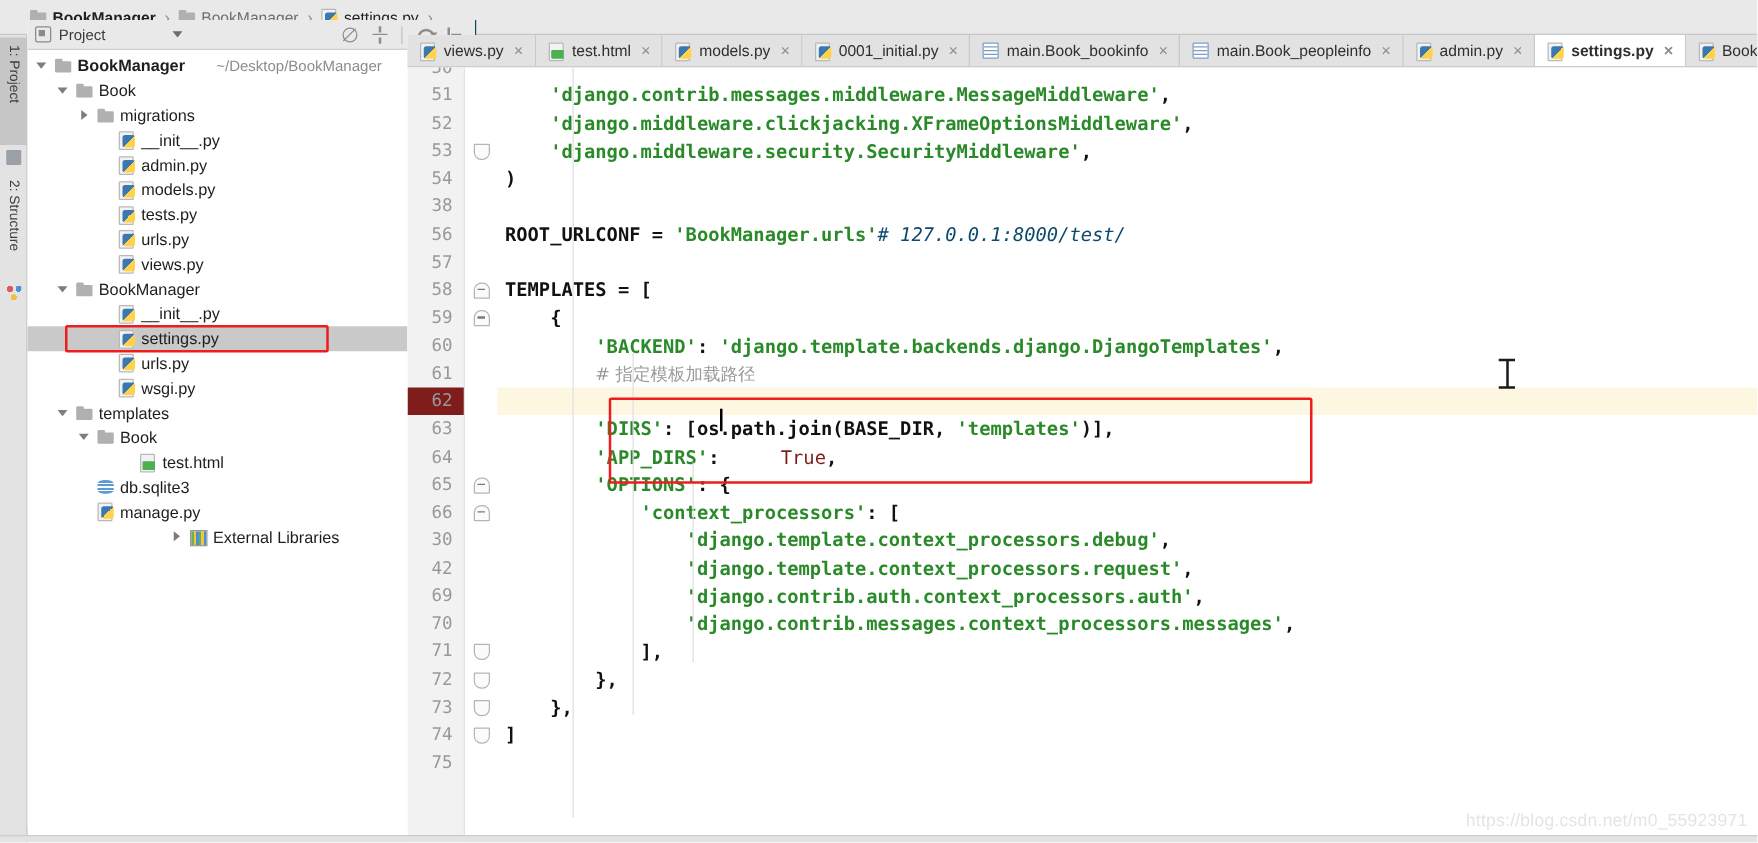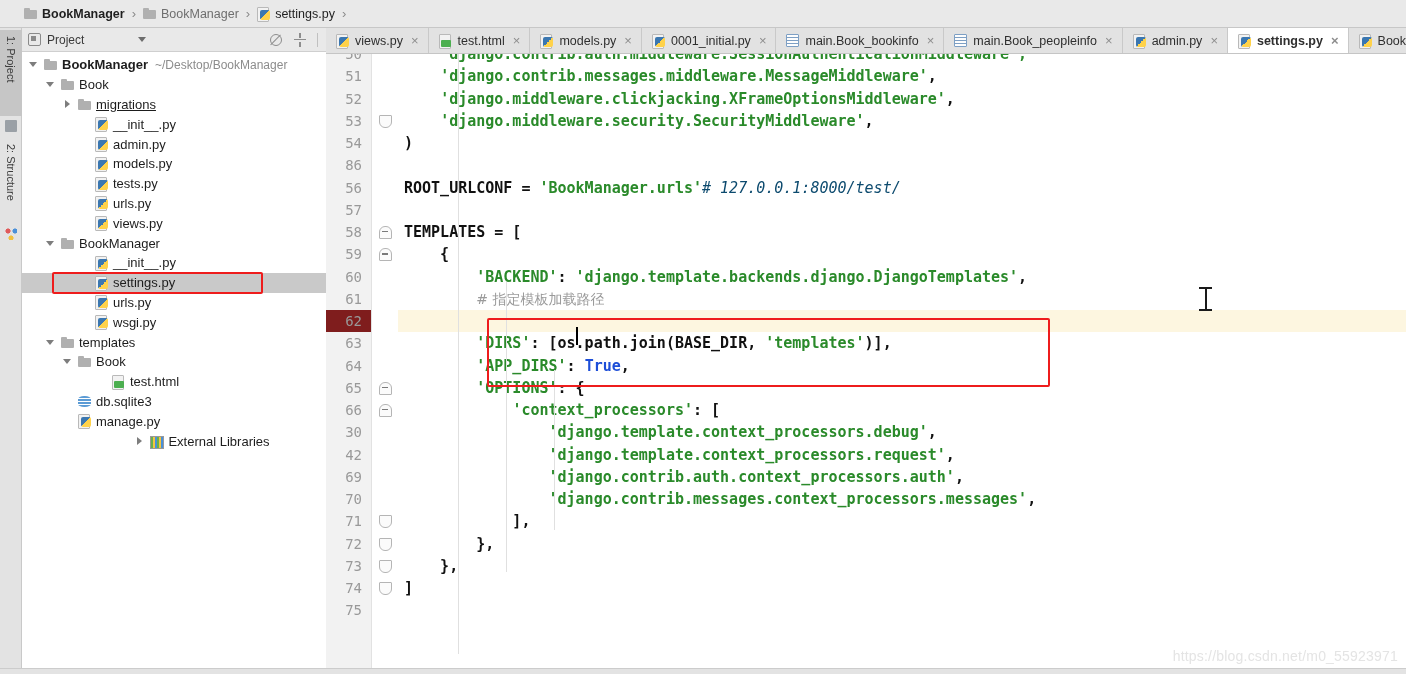--- a/index.html
+++ b/index.html
@@ -108,22 +108,22 @@
   }
   .ic-proj-small { background:#9aa0a6; border-radius:1px; }
   .ic-struct-small {
     background: radial-gradient(circle at 3px 3px, #e05a5a 2.5px, transparent 2.6px),
                 radial-gradient(circle at 10px 3px, #4a90d9 2.5px, transparent 2.6px),
                 radial-gradient(circle at 6px 10px, #f0c040 2.5px, transparent 2.6px);
   }
 
   
   .project-panel {
-    position: absolute; top: 28px; left: 22px; width: 359px; height: 646px;
-    background: #ffffff; border-right: 5px solid #0c4a6e;
+    position: absolute; top: 16px; left: 22px; width: 359px; height: 646px;
+    background: #ffffff; border-right: 1px solid #0c4a6e;
   }
   .panel-header {
     height: 24px; background: #e9e9e9; border-bottom: 1px solid #cfcfcf;
     display: flex; align-items: center; padding: 0 6px; gap: 6px;
   }
   .panel-title { font-size: 12px; color: #3a3a3a; }
   .ic-panel-proj {
     width: 13px; height: 13px; border: 1.4px solid #8a8a8a; border-radius: 2px;
     position: relative;
   }
@@ -190,21 +190,21 @@
     border-left:4.5px solid transparent; border-right:4.5px solid transparent;
     border-top:5px solid #7d7d7d;
   }
   .arrow.right::after {
     content:""; position:absolute; left:3px; top:1px;
     border-top:4.5px solid transparent; border-bottom:4.5px solid transparent;
     border-left:5px solid #7d7d7d;
   }
   .tree-label { font-size: 13px; }
   .tree-label.bold { font-weight: bold; }
-  .tree-path { font-size: 12px; color: #8c8c8c; margin-left: 2px; }
+  .tree-path { font-size: 12px; color: #8c8c8c; margin-left: 20px; }
 
   .red-box {
     position: absolute; border: 2.5px solid #ee1c1c; border-radius: 2px;
     pointer-events: none;
   }
 
   
   .editor-area {
     position: absolute; top: 28px; left: 326px; right: 0; bottom: 0;
     background: #ffffff;
@@ -246,21 +246,21 @@
     font-family: "DejaVu Sans Mono", monospace;
     font-size: 15px;
     white-space: pre;
     padding-left: 6px;
     color: #111111;
   }
   .cline.hl { background: #fdf6e0; }
 
   .t-str   { color: #2a8a2a; font-weight: bold; }
   .t-plain { color: #111111; font-weight: bold; }
-  .t-kw    { color: #1d4ed8; font-weight: bold; }
+  .t-kw    { color: #7f1d1d; font-weight: normal; margin-left: 40px; }
   .t-cmt   { color: #0c4a6e; font-style: italic; }
   .t-cmt-cn{ color: #9a9a9a; font-style: normal; font-family: "DejaVu Sans", sans-serif; font-size: 14px; }
 
   
   .fold {
     position: absolute; left: 7px; width: 12px; height: 12px;
   }
   .fold::before {
     content:""; position:absolute; left:0; top:0; width:11px; height:11px;
     border:1px solid #b5b5b5; background:#fbfbfb;
@@ -357,21 +357,21 @@
           <span class="arrow down"></span>
           <span class="ic-folder"></span>
           <span class="tree-label bold">BookManager</span>
           <span class="tree-path">~/Desktop/BookManager</span>
         </div>
         <div class="tree-row" style="padding-left: 23px;">
           <span class="arrow down"></span>
           <span class="ic-folder"></span>
           <span class="tree-label">Book</span>
         </div>
-        <div class="tree-row" style="padding-left: 40px; text-decoration: underline;">
+        <div class="tree-row" style="padding-left: 40px;">
           <span class="arrow right"></span>
           <span class="ic-folder"></span>
           <span class="tree-label">migrations</span>
         </div>
         <div class="tree-row" style="padding-left: 57px;">
           <span class="arrow "></span>
           <span class="ic-py"></span>
           <span class="tree-label">__init__.py</span>
         </div>
         <div class="tree-row" style="padding-left: 57px;">
@@ -505,21 +505,21 @@
           <span>BookManager/u</span>
         </div>
       </div>
     <div class="code-wrap">
       <div class="gutter" id="gutter">
           <div class="lnum" style="margin-top: -11px; margin-left: 14px;">50</div>
           <div class="lnum">51</div>
           <div class="lnum">52</div>
           <div class="lnum">53</div>
           <div class="lnum">54</div>
-          <div class="lnum">86</div>
+          <div class="lnum">38</div>
           <div class="lnum">56</div>
           <div class="lnum">57</div>
           <div class="lnum">58</div>
           <div class="lnum">59</div>
           <div class="lnum">60</div>
           <div class="lnum">61</div>
           <div class="lnum hl">62</div>
           <div class="lnum">63</div>
           <div class="lnum">64</div>
           <div class="lnum">65</div>
@@ -543,21 +543,21 @@
           <div class="fold cap" style="top: 461.25px;"></div>
           <div class="fold cap" style="top: 483.5px;"></div>
           <div class="fold cap" style="top: 505.75px;"></div>
           <div class="fold cap" style="top: 528px;"></div>
         </div>
       <div class="code-lines" id="codelines">
         <div class="indent-guide" style="left:60px; top:0px; height:600px;"></div>
         <div class="indent-guide" style="left:108px; top:228px; height:290px;"></div>
         <div class="indent-guide" style="left:156px; top:316px; height:160px;"></div>
         <div class="caret" style="left:178px; top:273px; height:18px;"></div>
-      <div class="cline" style="margin-top: -11px;"><span class="t-plain">    </span><span class="t-str">'django.contrib.auth.middleware.SessionAuthenticationMiddleware',</span></div>
+      <div class="cline" style="margin-top: -11px;"><span class="t-plain">    </span></div>
           <div class="cline"><span class="t-plain">    </span><span class="t-str">'django.contrib.messages.middleware.MessageMiddleware'</span><span class="t-plain">,</span></div>
           <div class="cline"><span class="t-plain">    </span><span class="t-str">'django.middleware.clickjacking.XFrameOptionsMiddleware'</span><span class="t-plain">,</span></div>
           <div class="cline"><span class="t-plain">    </span><span class="t-str">'django.middleware.security.SecurityMiddleware'</span><span class="t-plain">,</span></div>
           <div class="cline"><span class="t-plain">)</span></div>
           <div class="cline">&nbsp;</div>
           <div class="cline"><span class="t-plain">ROOT_URLCONF = </span><span class="t-str">'BookManager.urls'</span><span class="t-cmt"># 127.0.0.1:8000/test/</span></div>
           <div class="cline">&nbsp;</div>
           <div class="cline"><span class="t-plain">TEMPLATES = [</span></div>
           <div class="cline"><span class="t-plain">    {</span></div>
           <div class="cline"><span class="t-plain">        </span><span class="t-str">'BACKEND'</span><span class="t-plain">: </span><span class="t-str">'django.template.backends.django.DjangoTemplates'</span><span class="t-plain">,</span></div>

